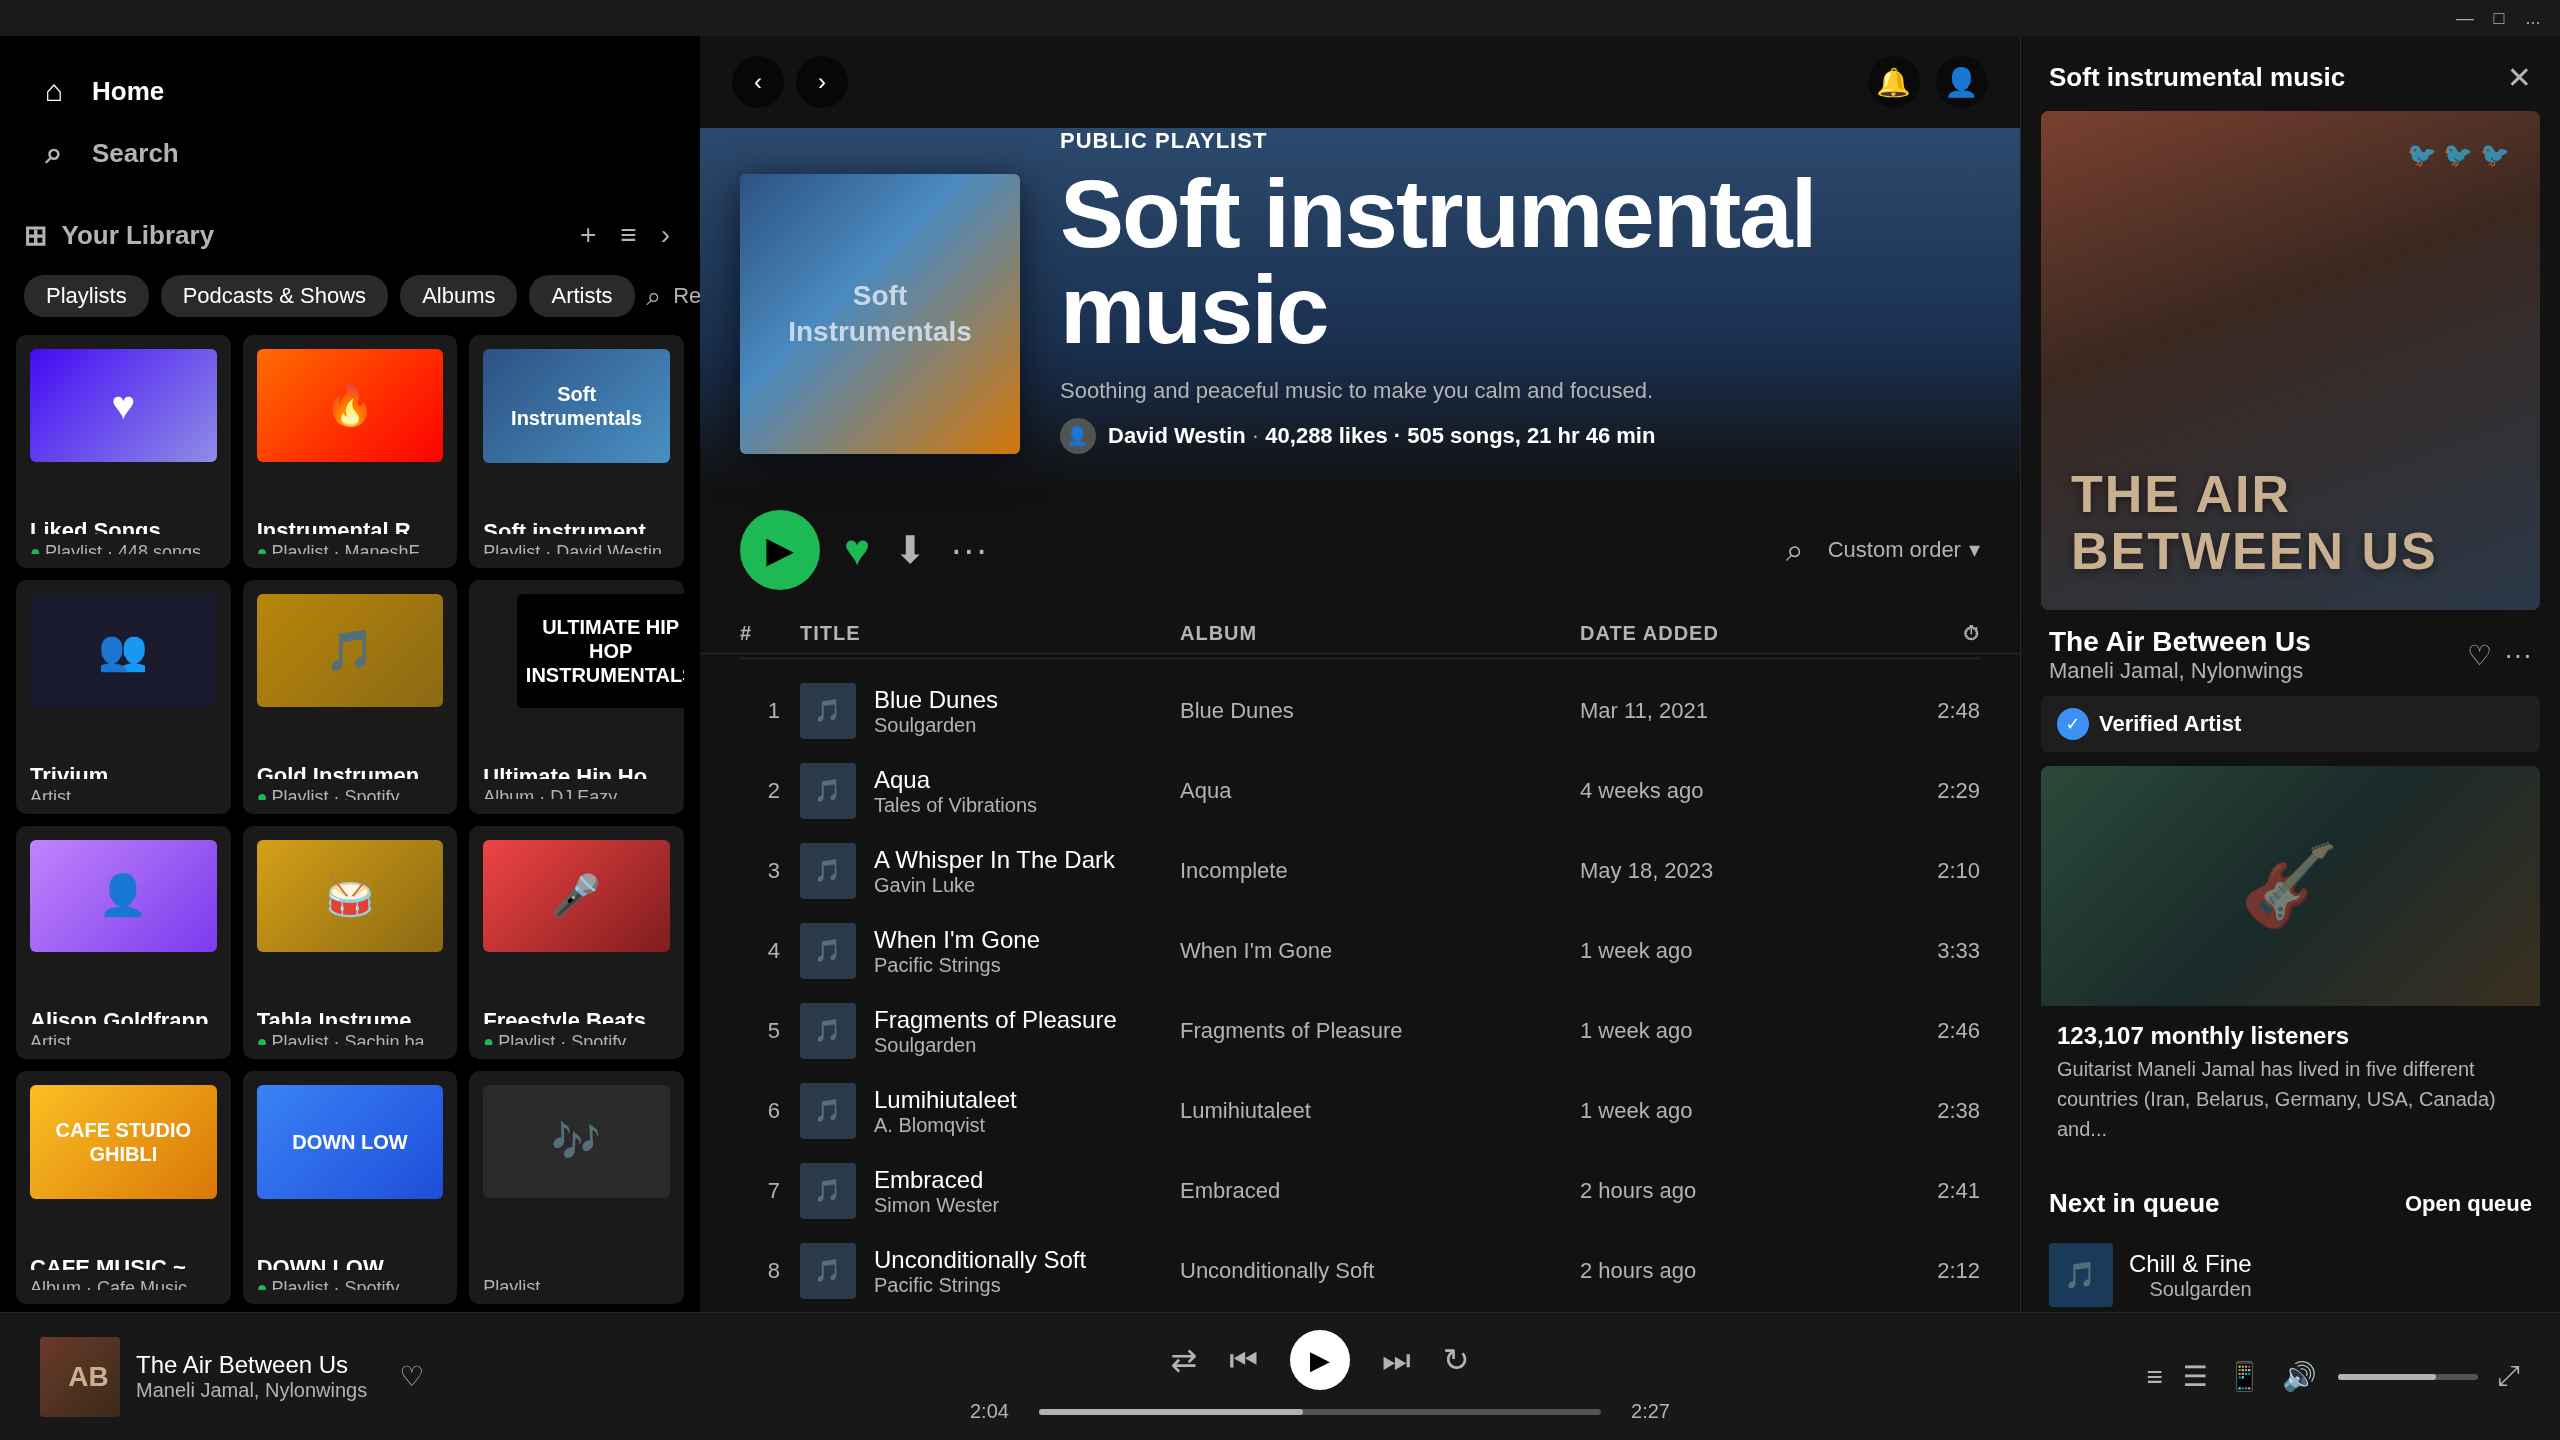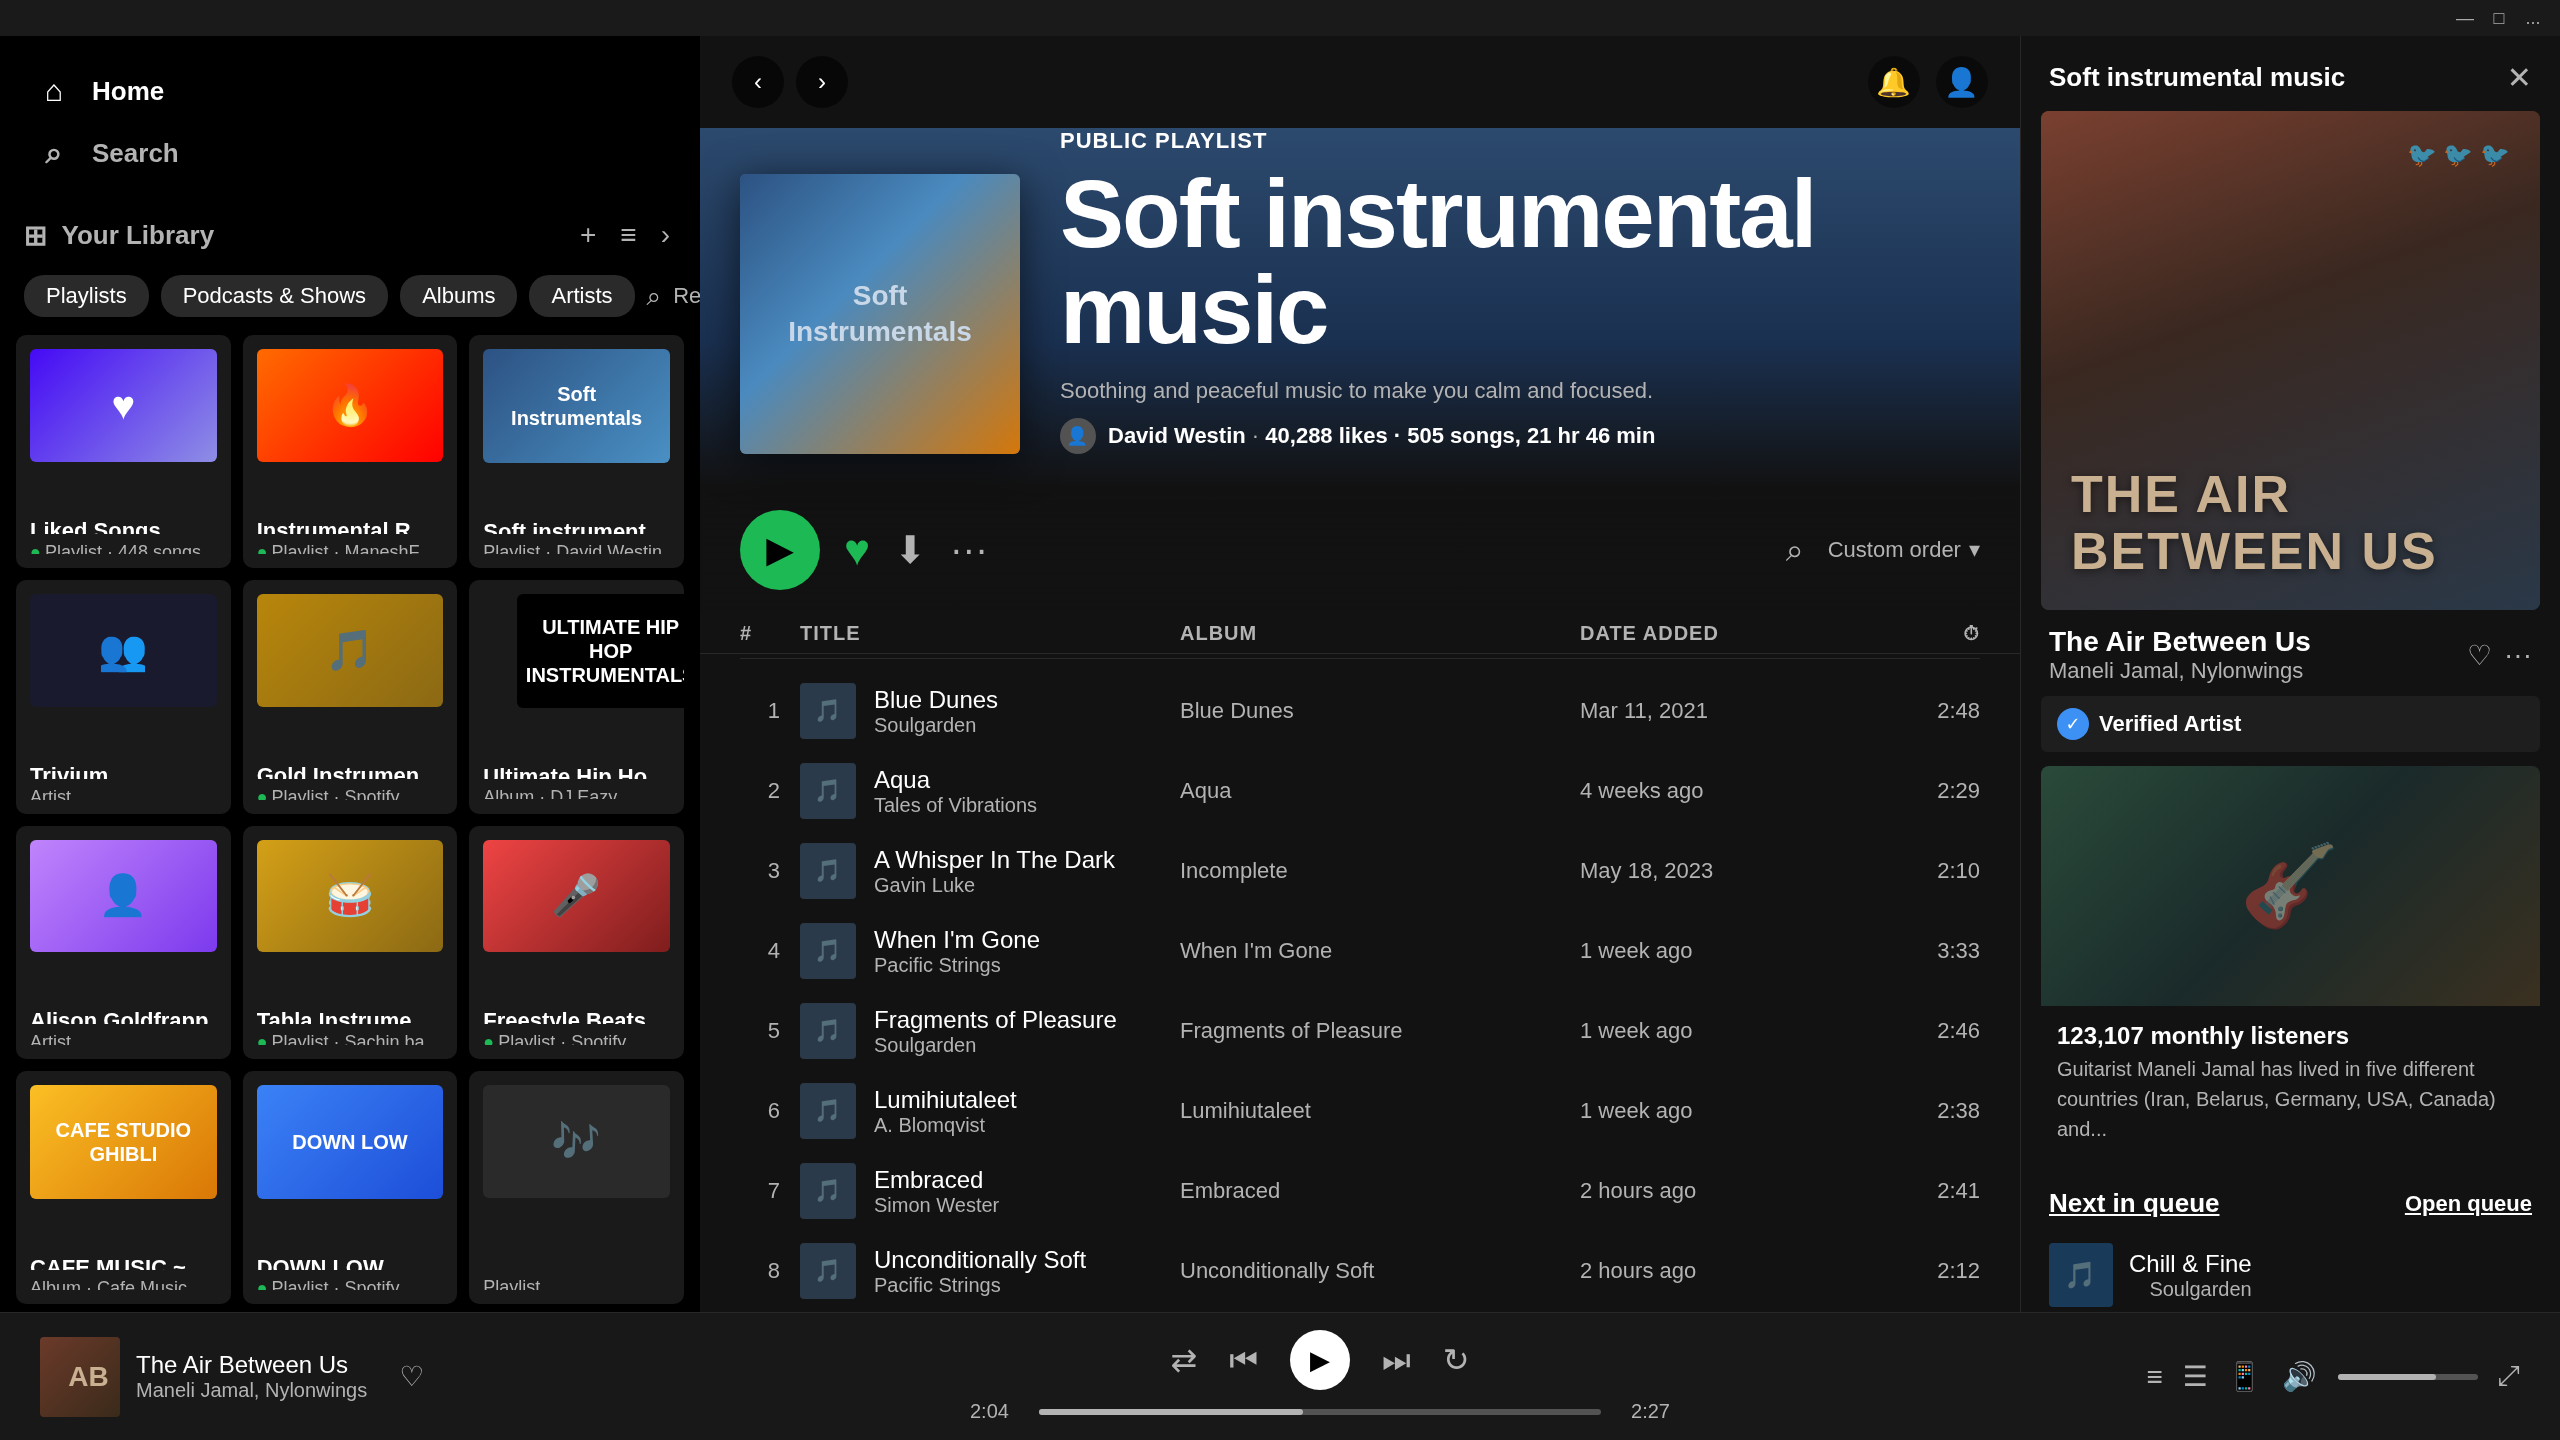--- a/index.html
+++ b/index.html
@@ -637,21 +637,20 @@
 
     .next-queue {
       margin-top: 8px;
     }
 
     .queue-header {
       display: flex;
       align-items: center;
       justify-content: space-between;
       padding: 12px 8px;
-      text-decoration: underline;
     }
 
     .queue-title {
       font-size: 26px;
       font-weight: 700;
       color: #fff;
     }
 
     .queue-open-btn {
       font-size: 22px;

